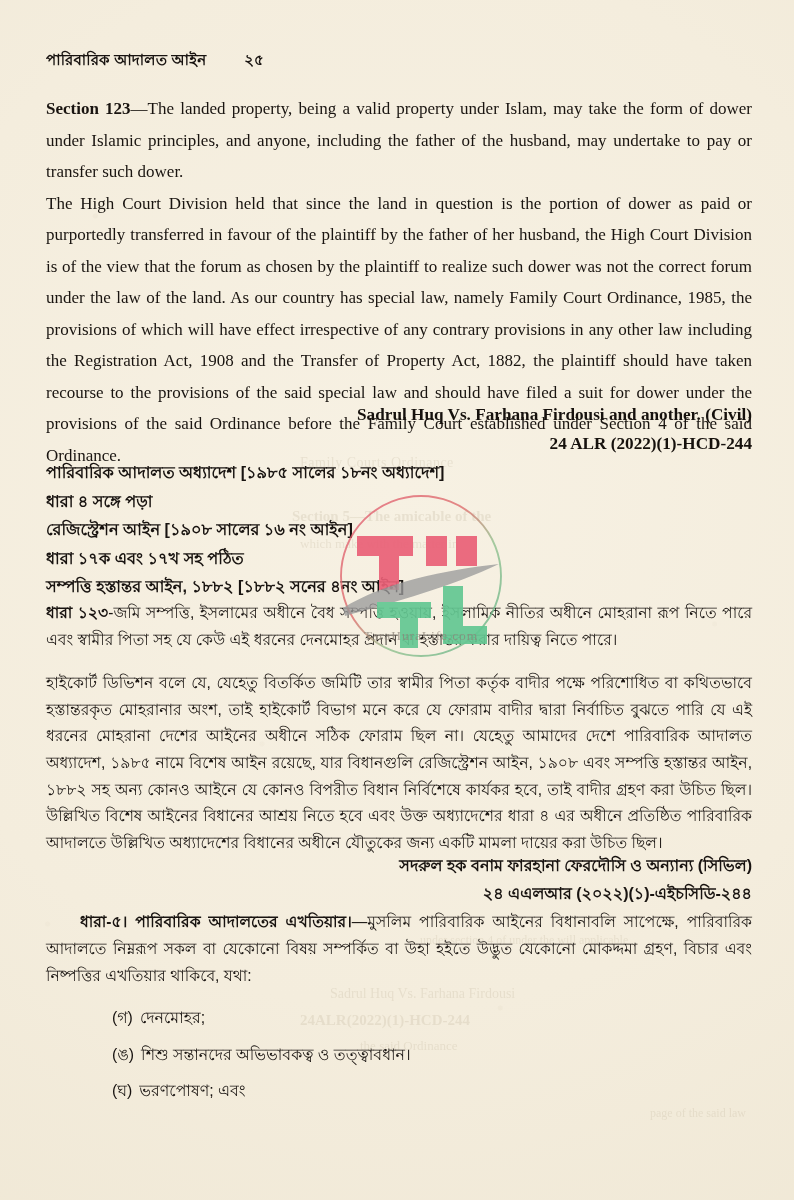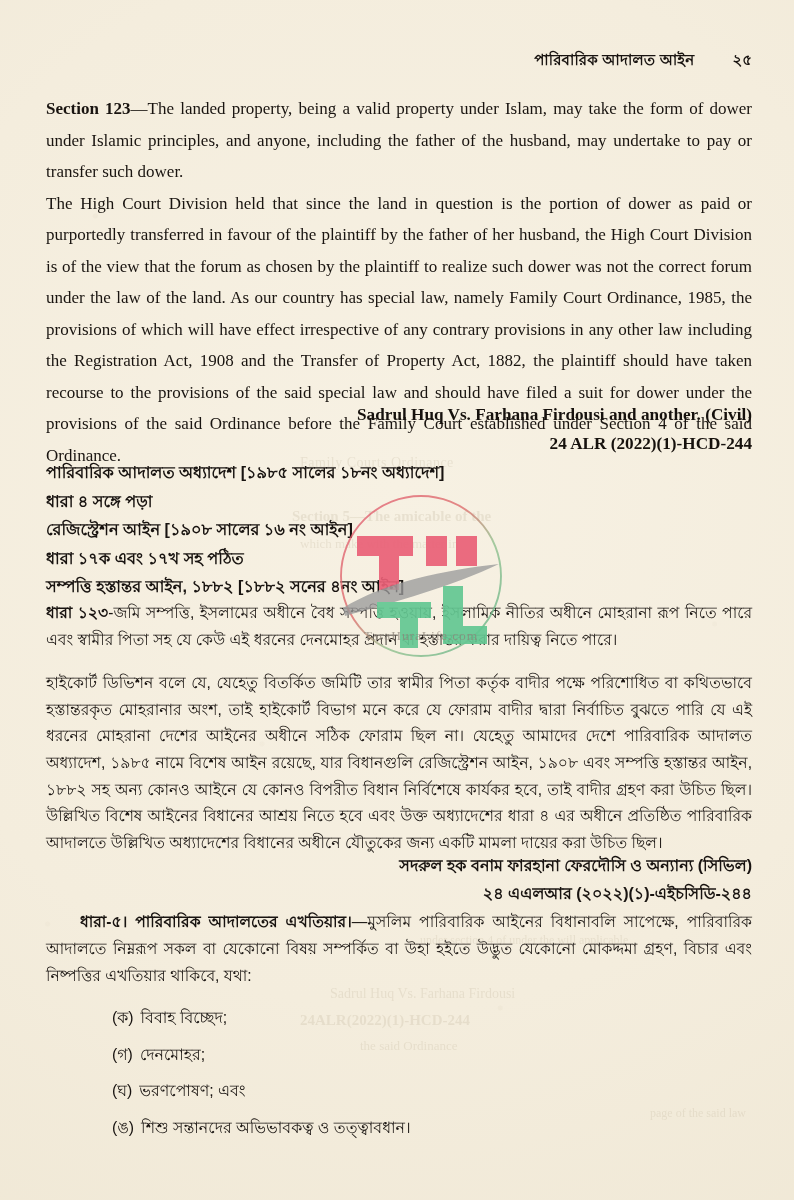--- a/index.html
+++ b/index.html
@@ -65,21 +65,20 @@
     height: 1200px;
   }
 
   
   .running-head {
     position: absolute;
     top: 48px;
     right: 0;
     left: 0;
     display: flex;
-    justify-content: flex-end;
     align-items: baseline;
     gap: 38px;
     font-family: "Liberation Sans", "DejaVu Sans", sans-serif;
     font-weight: 700;
     font-size: 15px;
     color: #241d16;
   }
   .running-head .rh-title { letter-spacing: .2px; }
   .running-head .rh-page { font-size: 15px; }
 
@@ -246,24 +245,23 @@
     <div class="bn-citation bn">
       <div>সদরুল হক বনাম ফারহানা ফেরদৌসি ও অন্যান্য (সিভিল)</div>
       <div>২৪ এএলআর (২০২২)(১)-এইচসিডি-২৪৪</div>
     </div>
 
     <div class="bn-section bn">
       <p><span class="bn-strong">ধারা-৫। পারিবারিক আদালতের এখতিয়ার।</span><span>—মুসলিম পারিবারিক আইনের বিধানাবলি সাপেক্ষে, পারিবারিক আদালতে নিম্নরূপ সকল বা যেকোনো বিষয় সম্পর্কিত বা উহা হইতে উদ্ভুত যেকোনো মোকদ্দমা গ্রহণ, বিচার এবং নিষ্পত্তির এখতিয়ার থাকিবে, যথা:</span></p>
     </div>
 
     <div class="bn-list bn">
-      <div class="li"><span class="marker">(ক)</span><span>বিবাহ বিচ্ছেদ;</span></div>
       <div class="li"><span class="marker">(গ)</span><span>দেনমোহর;</span></div>
+      <div class="li"><span class="marker">(ঙ)</span><span>শিশু সন্তানদের অভিভাবকত্ব ও তত্ত্বাবধান।</span></div>
       <div class="li"><span class="marker">(ঘ)</span><span>ভরণপোষণ; এবং</span></div>
-      <div class="li"><span class="marker">(ঙ)</span><span>শিশু সন্তানদের অভিভাবকত্ব ও তত্ত্বাবধান।</span></div>
     </div>
 
   </div>
 
   <div class="watermark">
     <svg width="176" height="176" viewBox="0 0 176 176" aria-hidden="true">
       <defs>
         <linearGradient id="ringGrad" x1="0" y1="0" x2="1" y2="1">
           <stop offset="0%" stop-color="#e2596f"></stop>
           <stop offset="42%" stop-color="#dd6a6a"></stop>

